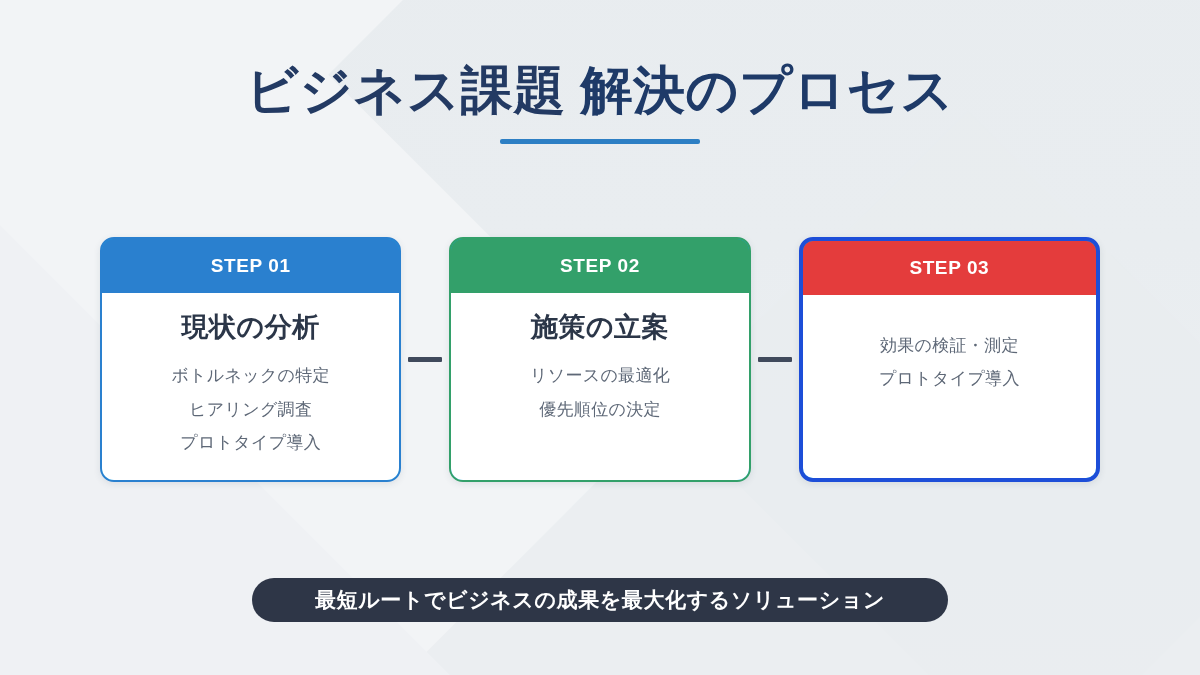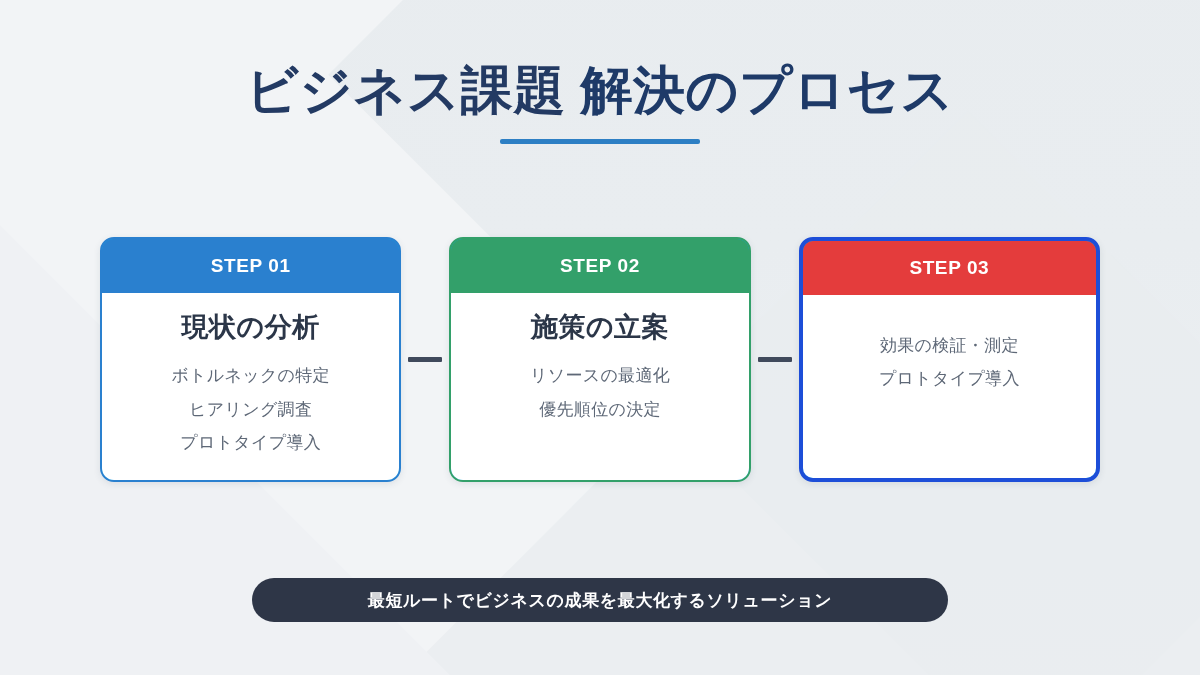--- a/index.html
+++ b/index.html
@@ -171,21 +171,21 @@
     width: 696px;
     height: 44px;
     border-radius: 22px;
     background: #2e3647;
     display: flex;
     align-items: center;
     justify-content: center;
   }
   .footer-pill .label {
     color: #ffffff;
-    font-size: 17px;
+    font-size: 21px;
     font-weight: 700;
     letter-spacing: .6px;
     white-space: nowrap;
   }
 </style>
 </head>
 <body>
 
 <div id="slide">
 

